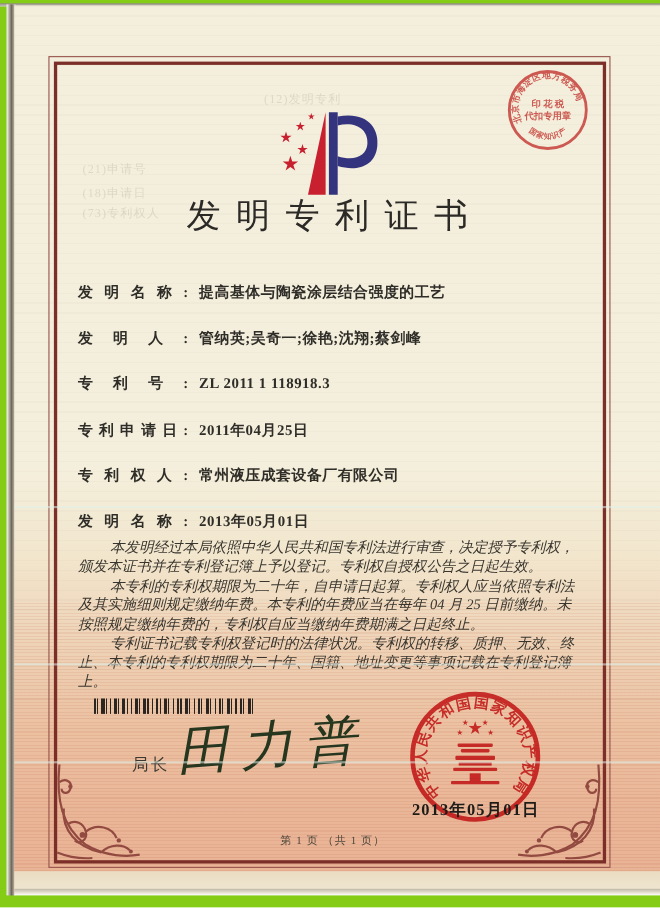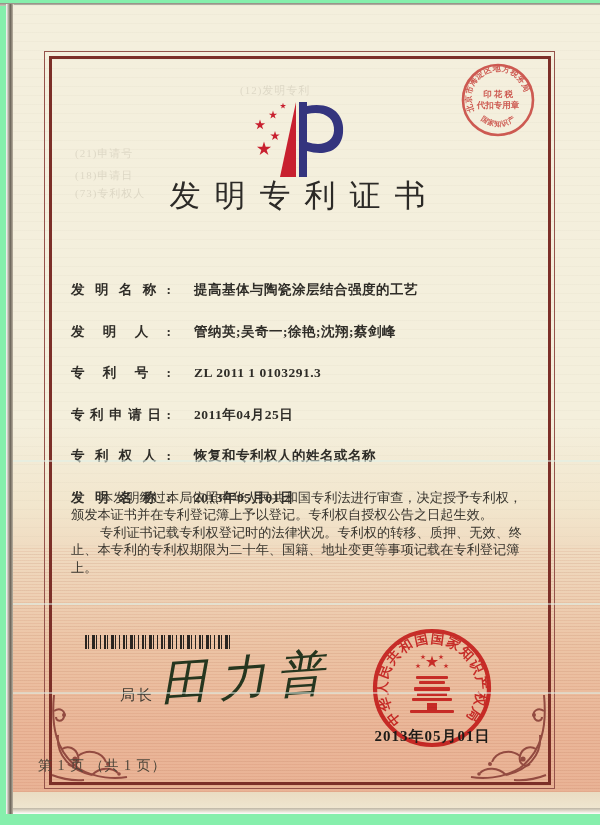--- a/index.html
+++ b/index.html
@@ -1,16 +1,16 @@
 <!DOCTYPE html>
 <html><head>
 <meta charset="utf-8">
 <style>
   html,body{margin:0;padding:0;background:#fff;}
-  .scan{position:relative;width:600px;height:825px;overflow:hidden;background:#86efac;
+  .scan{position:relative;width:600px;height:825px;overflow:hidden;background:#84cc16;
         font-family:"Liberation Serif","DejaVu Serif",serif;}
   
   .top-edge{position:absolute;left:0;top:3px;width:600px;height:3px;
             background:linear-gradient(180deg,#8f8a80,#cfcabd);}
   .spine{position:absolute;left:6px;top:4px;width:8px;height:810px;
          background:linear-gradient(90deg,#ffffff 0%,#b3aca0 30%,#6e675c 55%,#a79f90 80%,#e8e2d2 100%);}
   .paper{position:absolute;left:13px;top:5px;width:587px;height:807px;
          background:
            repeating-linear-gradient(180deg, rgba(120,110,85,.035) 0 1px, rgba(0,0,0,0) 1px 9px),
            linear-gradient(180deg,#f4efdd 0%,#f4efdc 52%,#f2e6cd 62%,#efd6bb 70%,#ecc3a4 80%,#eab698 90%,#e9b295 100%);}
@@ -32,43 +32,43 @@
   .ghost{position:absolute;z-index:2;color:#6a6150;opacity:.16;font-size:11px;letter-spacing:1px;}
   
   .cert-number{position:absolute;left:70px;top:91px;z-index:3;font-size:13px;
          letter-spacing:2px;color:#33312c;}
   .logo{position:absolute;left:250px;top:97px;z-index:3;}
   .corner-stamp{position:absolute;left:459px;top:61px;z-index:3;opacity:.88;}
   .title{position:absolute;left:45px;top:175px;width:505px;z-index:3;text-align:center;
          font-size:31px;font-weight:normal;color:#2c2a27;letter-spacing:14px;text-indent:14px;}
   .fields{position:absolute;left:71px;top:0;z-index:3;width:470px;}
   .frow{position:absolute;left:0;font-size:13.5px;font-weight:bold;color:#2f2d28;white-space:nowrap;}
-  .frow .flabel{display:inline-block;width:100px;text-align:justify;text-align-last:justify;margin-top:24px;}
-  .frow .fvalue{margin-left:23px;letter-spacing:.5px;}
+  .frow .flabel{display:inline-block;width:100px;text-align:justify;text-align-last:justify;}
+  .frow .fvalue{margin-left:10px;letter-spacing:.5px;}
   .r0{top:257px}.r1{top:299px}.r2{top:340px}.r3{top:382px}.r4{top:423px}.r5{top:465px}
   .paras{position:absolute;left:71px;top:489px;width:460px;z-index:3;
-         font-size:13.2px;line-height:17.4px;color:#38352e;}
+         font-size:13.2px;line-height:17.4px;color:#38352e;font-style:italic;}
   .paras p{margin:0;text-indent:2.2em;}
   .barcode{position:absolute;left:85px;top:635px;width:147px;height:14px;z-index:3;
          background:repeating-linear-gradient(90deg,
            #2a2520 0 2px, rgba(0,0,0,0) 2px 3px,
            #2a2520 3px 4px, rgba(0,0,0,0) 4px 7px,
            #2a2520 7px 10px, rgba(0,0,0,0) 10px 11px,
            #2a2520 11px 12px, rgba(0,0,0,0) 12px 15px,
            #2a2520 15px 16px, rgba(0,0,0,0) 16px 19px);}
   .director-label{position:absolute;left:120px;top:686px;z-index:3;font-size:15px;
          letter-spacing:2px;color:#3c3931;}
   .signature{position:absolute;left:160px;top:646px;z-index:3;font-size:48px;color:#26361f;
          font-style:italic;letter-spacing:10px;transform:rotate(-4deg);
          font-family:"DejaVu Serif","Liberation Serif",serif;}
   .seal{position:absolute;left:370px;top:626px;z-index:3;mix-blend-mode:multiply;}
   .seal-date{position:absolute;left:360px;top:727px;width:145px;z-index:4;text-align:center;
          font-size:15px;font-weight:bold;letter-spacing:1px;color:#1e1c18;}
-  .footer{position:absolute;left:38px;top:757px;width:505px;z-index:3;
-         font-size:14px;color:#4d463a;letter-spacing:1px;}
+  .footer{position:absolute;left:50px;top:757px;width:505px;z-index:3;text-align:center;
+         font-size:10px;color:#4d463a;letter-spacing:1px;}
   .ornament{position:absolute;z-index:2;opacity:.9;}
   .orn-left{left:48px;top:687px;}
   .orn-right{left:468px;top:687px;transform:scaleX(-1);}
 </style>
 </head>
 <body>
 
 <div class="scan">
 
   <div class="top-edge"></div>
@@ -128,35 +128,36 @@
   <div class="title">发明专利证书</div>
 
   <div class="fields">
     <div class="frow r0">
       <span class="flabel">发明名称:</span><span class="fvalue">提高基体与陶瓷涂层结合强度的工艺</span>
     </div>
     <div class="frow r1">
       <span class="flabel">发明人:</span><span class="fvalue">管纳英;吴奇一;徐艳;沈翔;蔡剑峰</span>
     </div>
     <div class="frow r2">
-      <span class="flabel">专利号:</span><span class="fvalue">ZL 2011 1 0103291.3</span>
+      <span class="flabel">专利号:</span><span class="fvalue">ZL 2011 1 118918.3</span>
     </div>
     <div class="frow r3">
       <span class="flabel">专利申请日:</span><span class="fvalue">2011年04月25日</span>
     </div>
     <div class="frow r4">
-      <span class="flabel">专利权人:</span><span class="fvalue">恢复和专利权人的姓名或名称</span>
+      <span class="flabel">专利权人:</span><span class="fvalue">常州液压成套设备厂有限公司</span>
     </div>
     <div class="frow r5">
       <span class="flabel">发明名称:</span><span class="fvalue">2013年05月01日</span>
     </div>
   </div>
 
   <div class="paras">
     <p>本发明经过本局依照中华人民共和国专利法进行审查，决定授予专利权，颁发本证书并在专利登记簿上予以登记。专利权自授权公告之日起生效。</p>
+    <p>本专利的专利权期限为二十年，自申请日起算。专利权人应当依照专利法及其实施细则规定缴纳年费。本专利的年费应当在每年 04 月 25 日前缴纳。未按照规定缴纳年费的，专利权自应当缴纳年费期满之日起终止。</p>
     <p>专利证书记载专利权登记时的法律状况。专利权的转移、质押、无效、终止、本专利的专利权期限为二十年、国籍、地址变更等事项记载在专利登记簿上。</p>
   </div>
 
   <div class="barcode"></div>
 
   <div class="director-label">局长</div>
   <div class="signature">田力普</div>
 
   <div class="seal">
     <svg width="124" height="124" viewBox="0 0 124 124">

